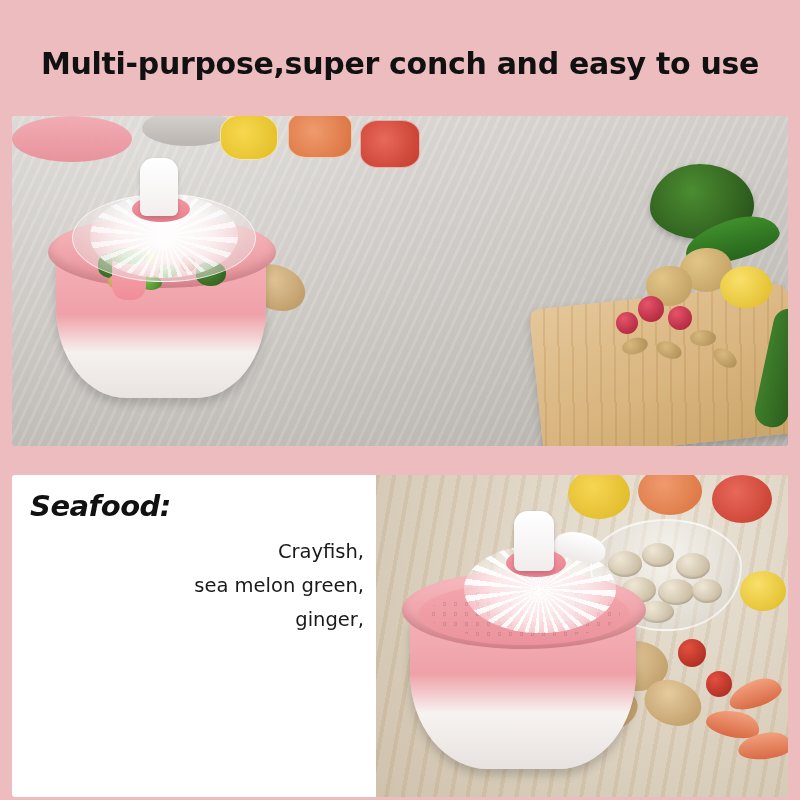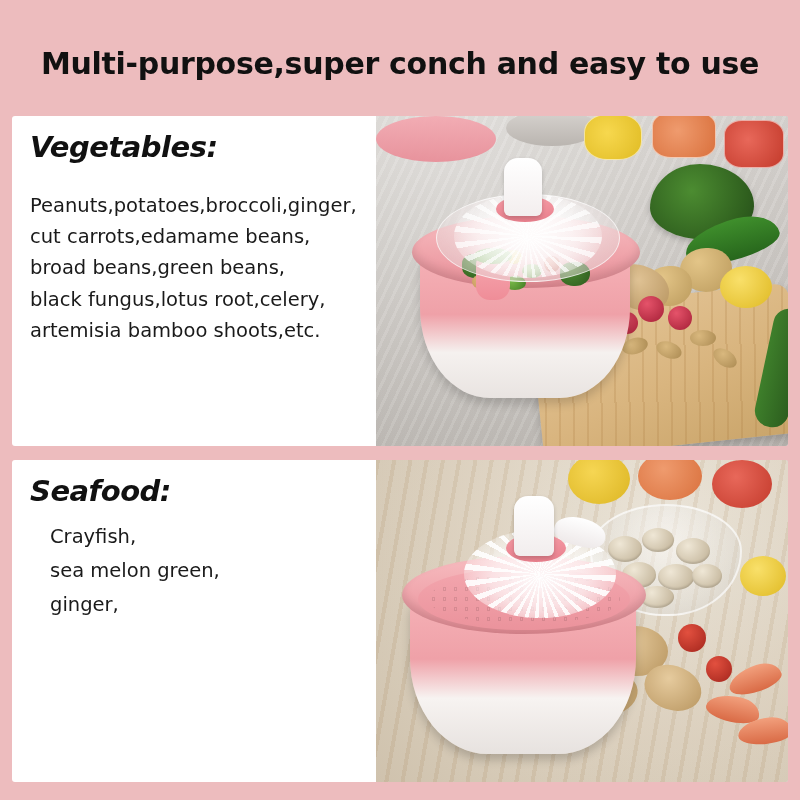--- a/index.html
+++ b/index.html
@@ -37,21 +37,21 @@
     position: absolute;
     left: 12px;
     width: 776px;
     background: #ffffff;
     border-radius: 3px;
     overflow: hidden;
     display: flex;
     flex-direction: row;
   }
   .card-veg { top: 116px; height: 330px; }
-  .card-sea { top: 460px; height: 322px; }
+  .card-sea { top: 475px; height: 322px; }
 
   .card-text {
     width: 364px;
     box-sizing: border-box;
     padding: 14px 12px 8px 14px;
     position: relative;
   }
   .card-title {
     font-size: 29px;
     font-style: italic;
@@ -62,21 +62,21 @@
     letter-spacing: -0.5px;
   }
   .card-body {
     font-size: 19.5px;
     color: #1a1a1a;
     line-height: 1.60;
     font-family: "DejaVu Sans", sans-serif;
   }
   .card-body .line { white-space: nowrap; }
   .veg-body { margin-top: 26px; margin-left: 4px; }
-  .sea-body { margin-top: 12px; margin-left: 24px; line-height: 1.74; }
+  .sea-body { margin-top: 12px; margin-left: 24px; line-height: 1.74; text-align: right; }
 
   .card-photo {
     position: relative;
     flex: 1;
     overflow: hidden;
     background: #c9c6c2;
   }
 
   
   .p1-bg {
@@ -323,30 +323,20 @@
   .lemon2 { position:absolute; right: 2px; top: 96px; width: 46px; height: 40px; background: radial-gradient(circle at 38% 32%, #f9e06a, #dfb922); border-radius: 50%; }
 </style>
 </head>
 <body>
 
 <div class="page">
 
   <div class="headline">Multi-purpose,super conch and easy to use</div>
 
   <div class="card card-veg">
-    <div class="card-text">
-      <div class="card-title">Vegetables:</div>
-      <div class="card-body veg-body">
-        <div class="line">Peanuts,potatoes,broccoli,ginger,</div>
-        <div class="line">cut carrots,edamame beans,</div>
-        <div class="line">broad beans,green beans,</div>
-        <div class="line">black fungus,lotus root,celery,</div>
-        <div class="line">artemisia bamboo shoots,etc.</div>
-      </div>
-    </div>
 
     <div class="card-photo">
       <div class="p1-bg"></div>
       <div class="p1-counter"></div>
 
       <div class="plate-top"></div>
       <div class="bowl-gray"></div>
       <div class="bag bag-yellow"></div>
       <div class="bag bag-orange"></div>
       <div class="bag bag-red"></div>

